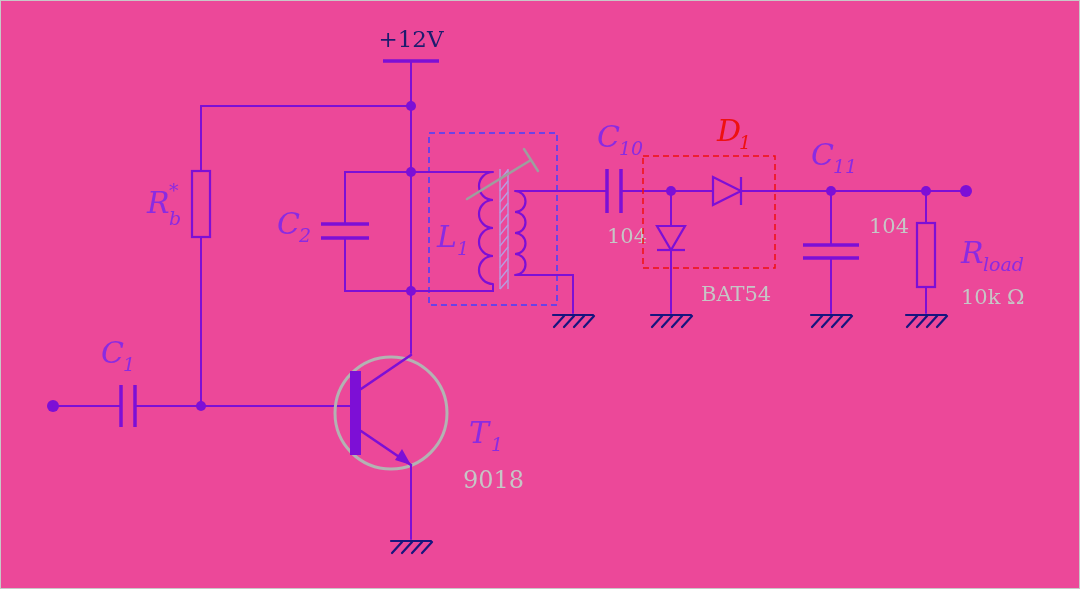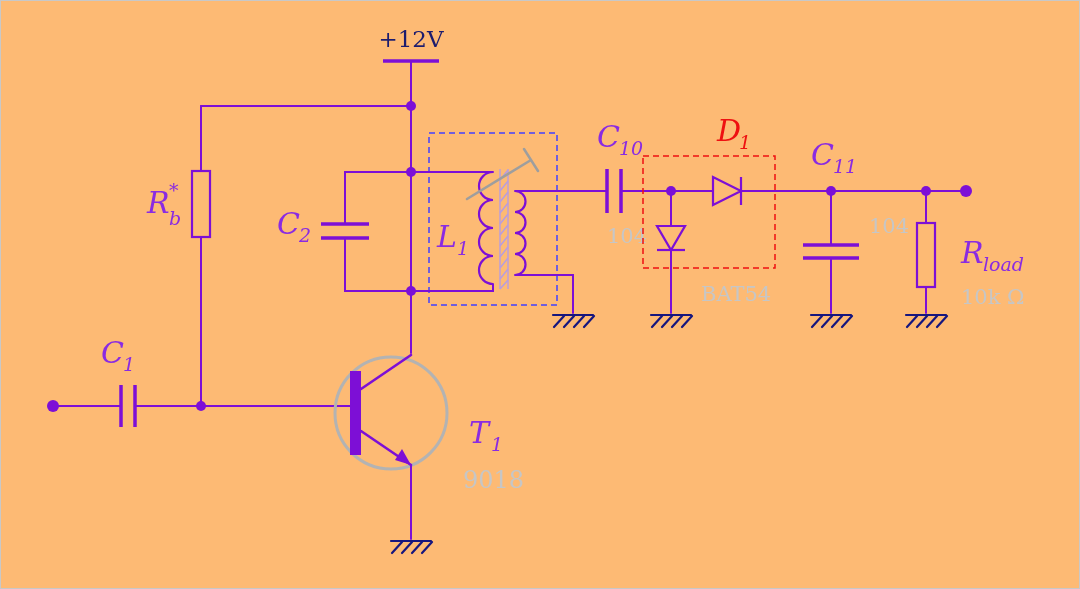--- a/index.html
+++ b/index.html
@@ -1,19 +1,19 @@
 <!DOCTYPE html>
 <html style="--wire: #7d0fd6; --label: #8a2be2; --value: #c6c6c6; --highlight-red: #ee1111; --box-blue: #4040ff; --ground: #16167e; --transistor-body: #b3b3b3; --slug-gray: #9e9e9e; --core: #b79ce0; --text-dark: #1c1c6e; --page-border: #c8c8c8;"><head>
 <meta charset="utf-8">
 <style>
   html,body { margin:0; padding:0; background:#fff; }
   .stage {
     position:relative; width:1078px; height:587px;
     border:1px solid var(--page-border, #c8c8c8);
-    background:#fdba74; overflow:hidden;
+    background:#ec4899; overflow:hidden;
   }
   svg { display:block; }
   .wire  { stroke: var(--wire, #7d0fd6); stroke-width:2; fill:none; stroke-linecap:round; }
   .bar   { stroke: var(--wire, #7d0fd6); stroke-width:3.5; fill:none; stroke-linecap:butt; }
   .plate { stroke: var(--wire, #7d0fd6); stroke-width:3.5; fill:none; stroke-linecap:butt; }
   .comp  { stroke: var(--wire, #7d0fd6); stroke-width:2.2; fill:none; }
   .dot   { fill: var(--wire, #7d0fd6); }
   .dashed-blue { stroke: var(--box-blue, #4040ff); stroke-width:1.5; fill:none; stroke-dasharray:6 4; }
   .dashed-red  { stroke: var(--highlight-red, #ef1010); stroke-width:1.5; fill:none; stroke-dasharray:6 4; }
   .gndline { stroke: var(--ground, #16167e); stroke-width:2.2; fill:none; stroke-linecap:round; }

